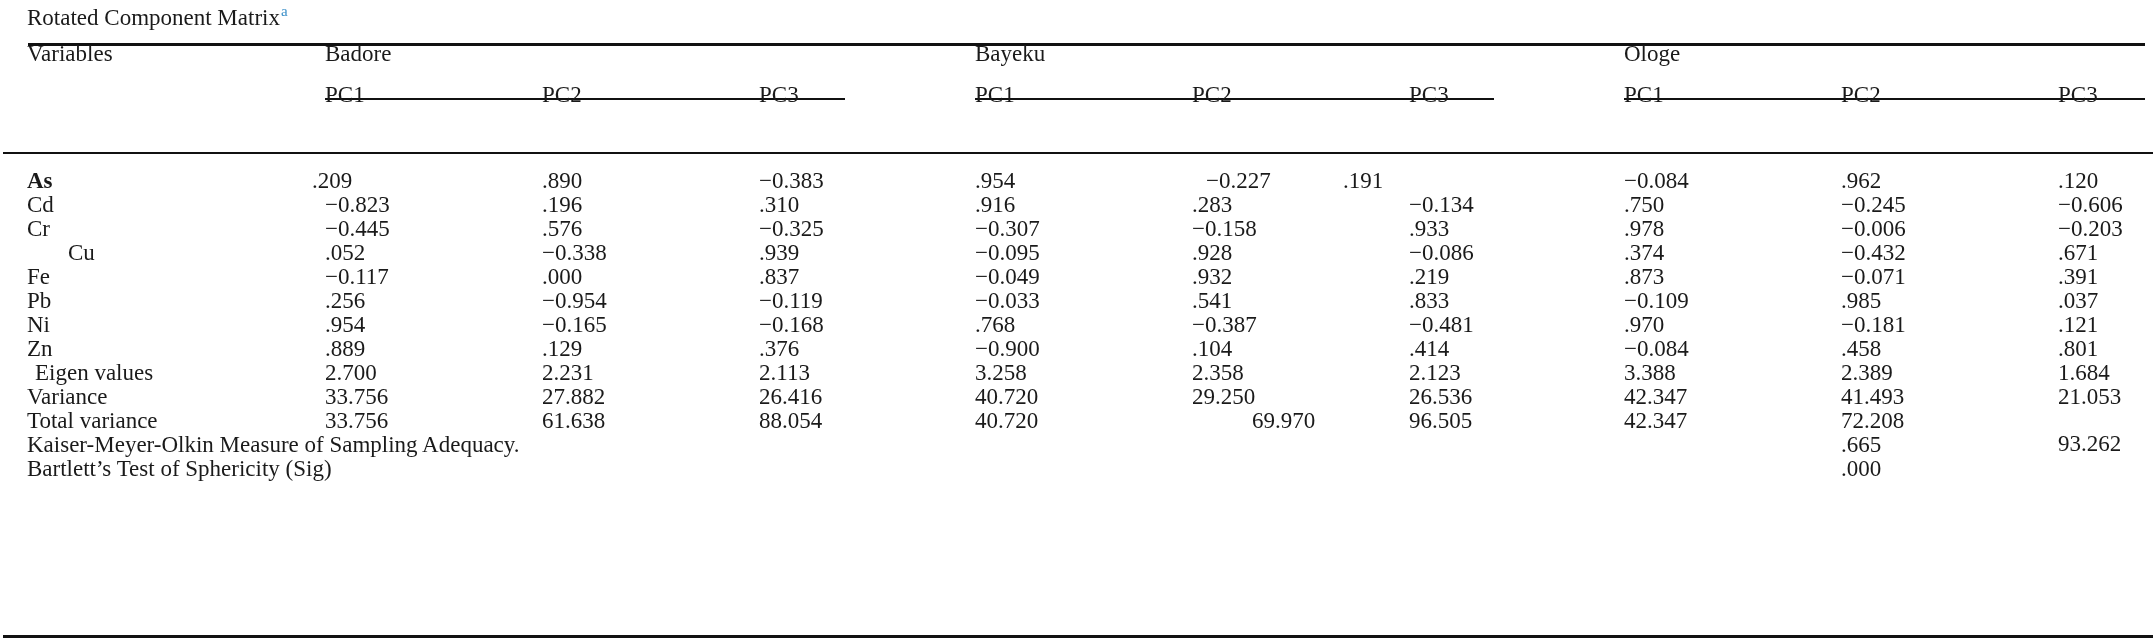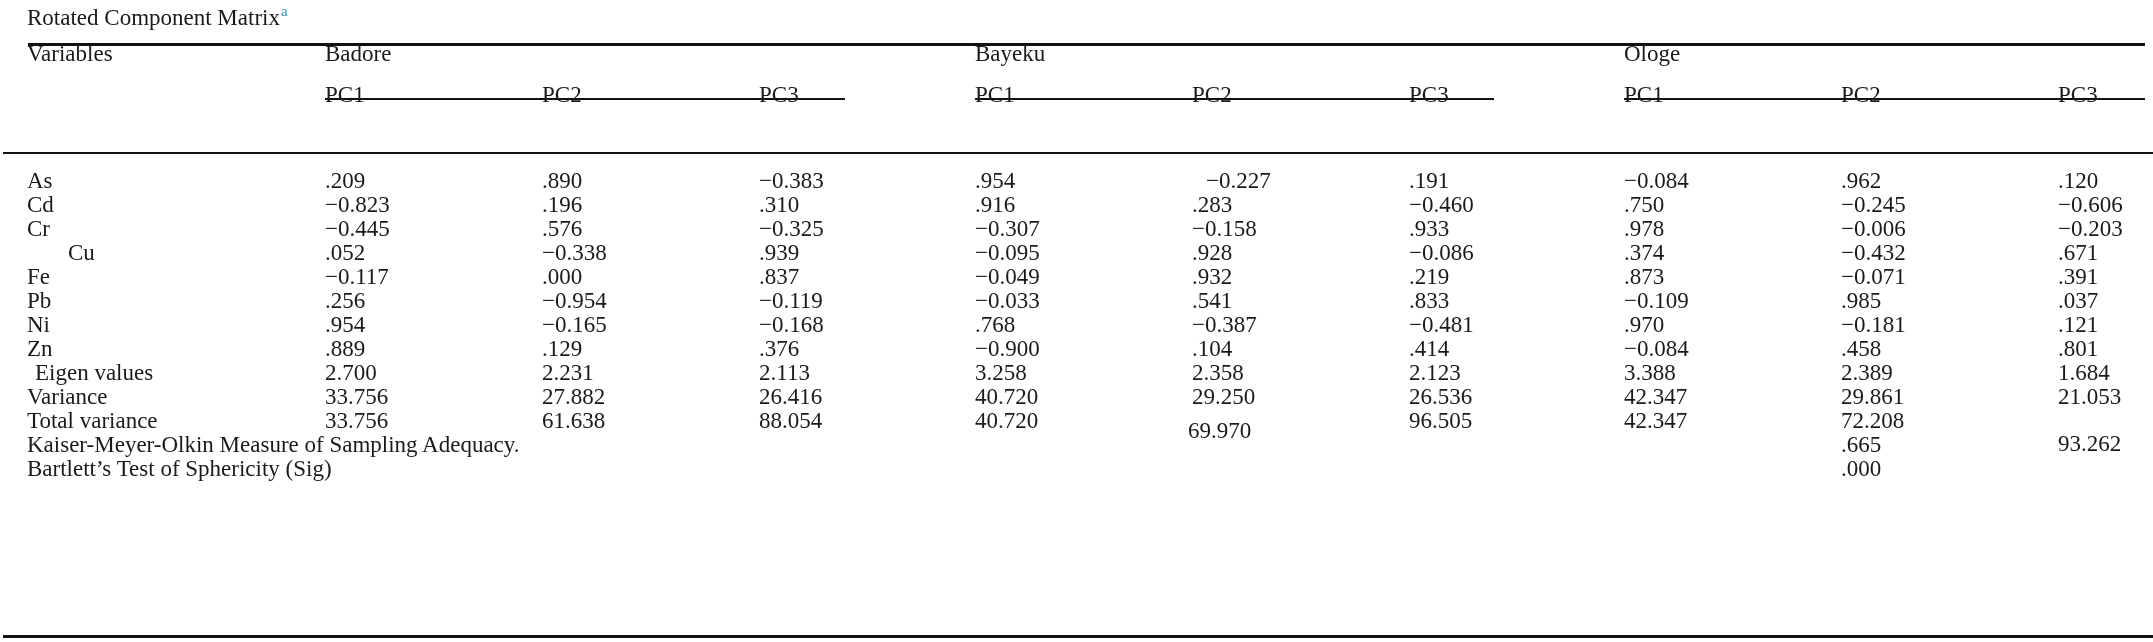--- a/index.html
+++ b/index.html
@@ -70,39 +70,39 @@
     <div class="rule group" style="left: 975px; width: 519px;"></div>
     <div class="hdr" style="left: 975px; top: 81px;">PC1</div>
     <div class="hdr" style="left: 1192px; top: 81px;">PC2</div>
     <div class="hdr" style="left: 1409px; top: 81px;">PC3</div>
     <div class="hdr" style="left: 1624px; top: 40px;">Ologe</div>
     <div class="rule group" style="left: 1624px; width: 521px;"></div>
     <div class="hdr" style="left: 1624px; top: 81px;">PC1</div>
     <div class="hdr" style="left: 1841px; top: 81px;">PC2</div>
     <div class="hdr" style="left: 2058px; top: 81px;">PC3</div>
     <div style="position: absolute; left: 0px; top: 0px;">
-      <div class="cell" style="left: 27px; top: 167px;">As</div>
-      <div class="cell" style="left: 325px; top: 167px;">.209</div>
+      <div class="cell" style="left: 27px; top: 167px; font-weight: bold;">As</div>
+      <div class="cell" style="left: 312px; top: 167px;">.209</div>
       <div class="cell" style="left: 542px; top: 167px;">.890</div>
       <div class="cell" style="left: 759px; top: 167px;">−0.383</div>
       <div class="cell" style="left: 975px; top: 167px;">.954</div>
       <div class="cell" style="left: 1192px; top: 167px; margin-left: 14px;">−0.227</div>
-      <div class="cell" style="left: 1409px; top: 167px; text-align: center;">.191</div>
+      <div class="cell" style="left: 1343px; top: 167px; text-align: center;">.191</div>
       <div class="cell" style="left: 1624px; top: 167px;">−0.084</div>
       <div class="cell" style="left: 1841px; top: 167px;">.962</div>
       <div class="cell" style="left: 2058px; top: 167px;">.120</div>
     </div>
     <div style="position: absolute; left: 0px; top: 0px;">
       <div class="cell" style="left: 27px; top: 191px;">Cd</div>
       <div class="cell" style="left: 325px; top: 191px;">−0.823</div>
       <div class="cell" style="left: 542px; top: 191px;">.196</div>
       <div class="cell" style="left: 759px; top: 191px;">.310</div>
       <div class="cell" style="left: 975px; top: 191px;">.916</div>
       <div class="cell" style="left: 1192px; top: 191px;">.283</div>
-      <div class="cell" style="left: 1409px; top: 191px;">−0.460</div>
+      <div class="cell" style="left: 1409px; top: 191px;">−0.134</div>
       <div class="cell" style="left: 1624px; top: 191px;">.750</div>
       <div class="cell" style="left: 1841px; top: 191px;">−0.245</div>
       <div class="cell" style="left: 2058px; top: 191px;">−0.606</div>
     </div>
     <div style="position: absolute; left: 0px; top: 0px;">
       <div class="cell" style="left: 27px; top: 215px;">Cr</div>
       <div class="cell" style="left: 325px; top: 215px;">−0.445</div>
       <div class="cell" style="left: 542px; top: 215px;">.576</div>
       <div class="cell" style="left: 759px; top: 215px;">−0.325</div>
       <div class="cell" style="left: 975px; top: 215px;">−0.307</div>
@@ -186,30 +186,30 @@
     </div>
     <div style="position: absolute; left: 0px; top: 0px;">
       <div class="cell" style="left: 27px; top: 383px;">Variance</div>
       <div class="cell" style="left: 325px; top: 383px;">33.756</div>
       <div class="cell" style="left: 542px; top: 383px;">27.882</div>
       <div class="cell" style="left: 759px; top: 383px;">26.416</div>
       <div class="cell" style="left: 975px; top: 383px;">40.720</div>
       <div class="cell" style="left: 1192px; top: 383px;">29.250</div>
       <div class="cell" style="left: 1409px; top: 383px;">26.536</div>
       <div class="cell" style="left: 1624px; top: 383px;">42.347</div>
-      <div class="cell" style="left: 1841px; top: 383px;">29.861</div>
+      <div class="cell" style="left: 1841px; top: 383px;">41.493</div>
       <div class="cell" style="left: 2058px; top: 383px;">21.053</div>
     </div>
     <div style="position: absolute; left: 0px; top: 0px;">
       <div class="cell" style="left: 27px; top: 407px;">Total variance</div>
       <div class="cell" style="left: 325px; top: 407px;">33.756</div>
       <div class="cell" style="left: 542px; top: 407px;">61.638</div>
       <div class="cell" style="left: 759px; top: 407px;">88.054</div>
       <div class="cell" style="left: 975px; top: 407px;">40.720</div>
-      <div class="cell" style="left: 1188px; top: 407px; margin-top: 10px;">69.970</div>
+      <div class="cell" style="left: 1252px; top: 407px;">69.970</div>
       <div class="cell" style="left: 1409px; top: 407px;">96.505</div>
       <div class="cell" style="left: 1624px; top: 407px;">42.347</div>
       <div class="cell" style="left: 1841px; top: 407px;">72.208</div>
       <div class="cell" style="left: 2058px; top: 402px; margin-top: 28px;">93.262</div>
     </div>
     <div style="position: absolute; left: 0px; top: 0px;">
       <div class="cell" style="left: 27px; top: 431px;">Kaiser-Meyer-Olkin Measure of Sampling Adequacy.</div>
       <div class="cell" style="left: 1841px; top: 431px;">.665</div>
     </div>
     <div style="position: absolute; left: 0px; top: 0px;">

